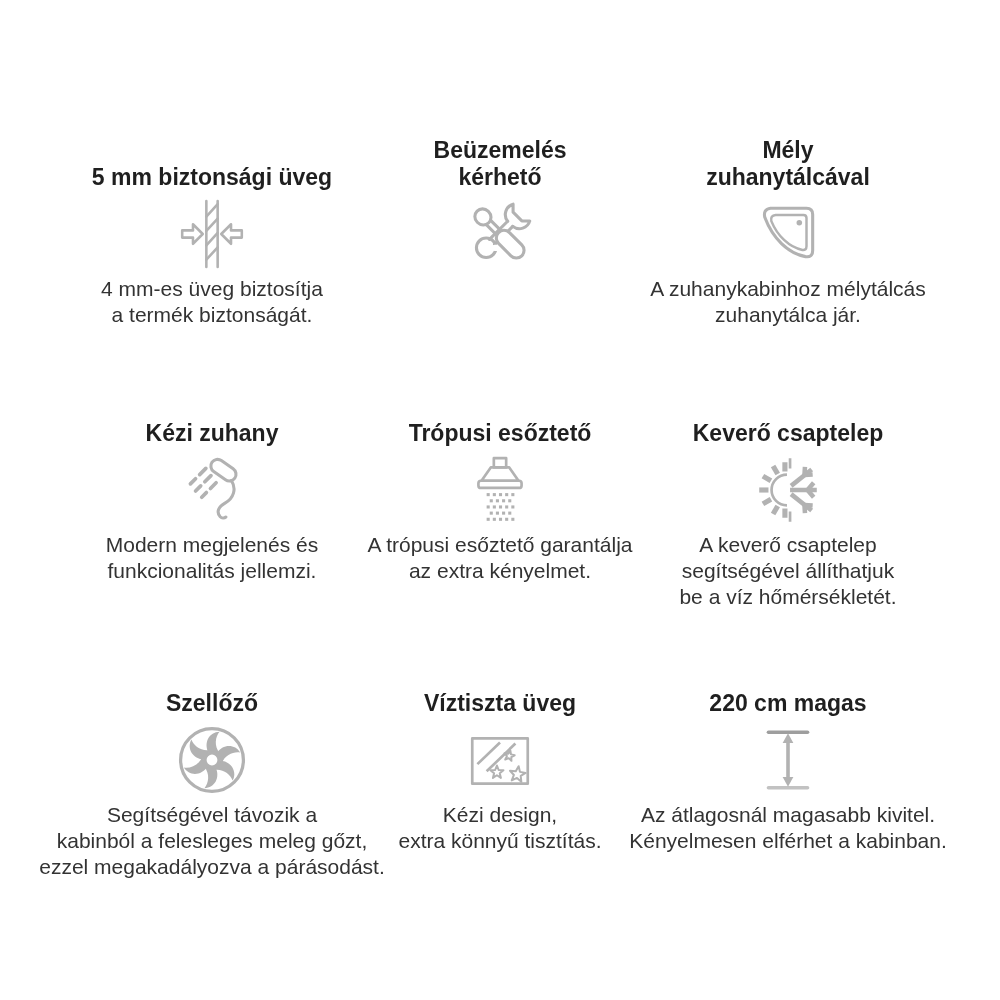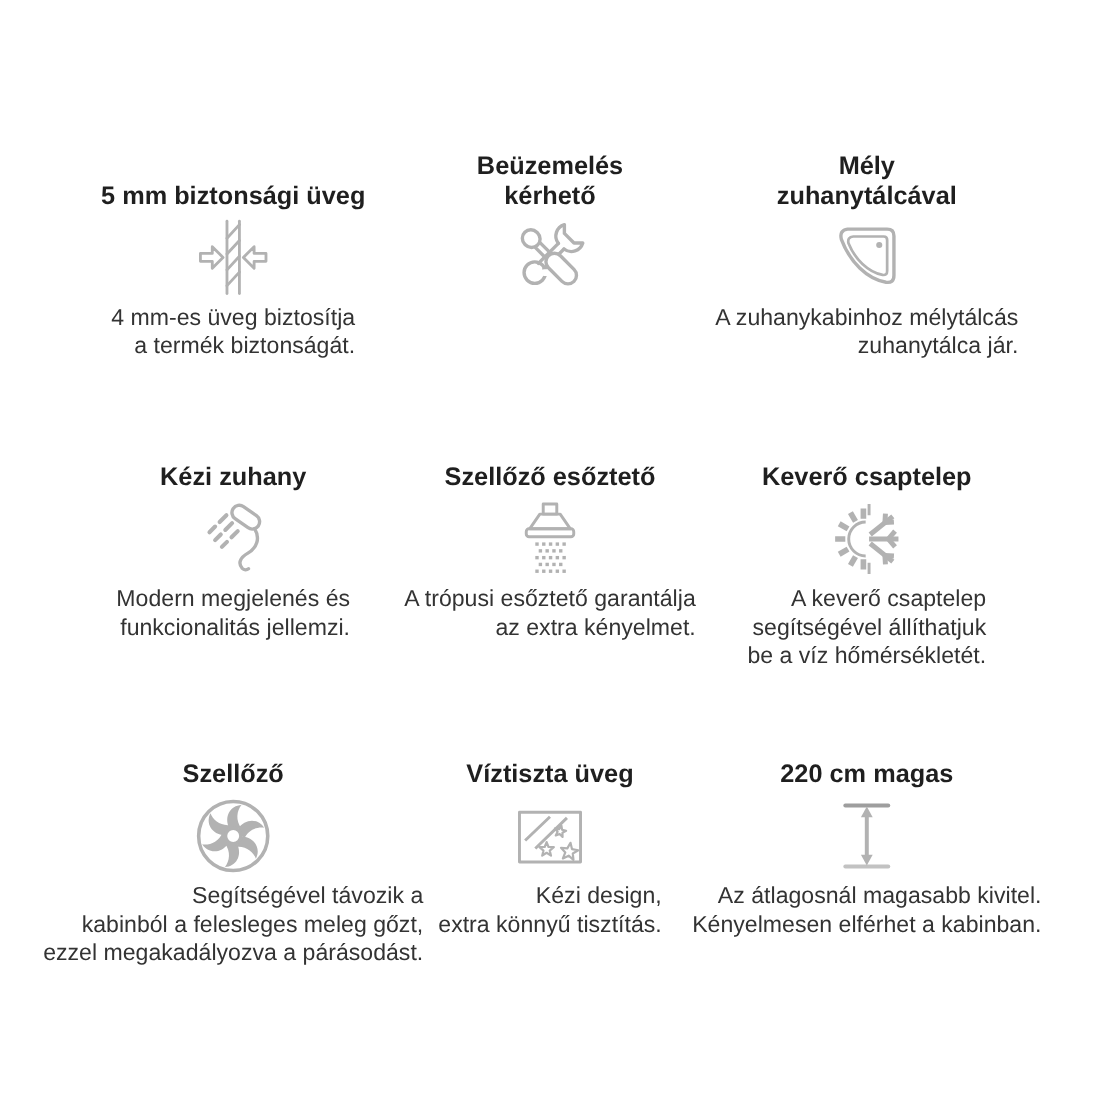--- a/index.html
+++ b/index.html
@@ -23,21 +23,21 @@
   .cell{display:flex;flex-direction:column;align-items:center;}
   .title{
     font-weight:bold;font-size:23px;line-height:1.15;
     text-align:center;white-space:pre;color:var(--title-color);
     display:flex;align-items:flex-end;justify-content:center;
   }
   .row1 .title{min-height:54px;}
   .row2 .title,.row3 .title{min-height:30px;}
   .iconbox{height:84px;display:flex;align-items:center;justify-content:center;margin-top:2px;}
   .desc{
-    font-size:21px;line-height:1.24;text-align:right;
+    font-size:21px;line-height:1.24;text-align:center;
     white-space:pre;color:var(--desc-color);
   }
   svg.icon{color:var(--icon-color);display:block;}
 </style>
 </head>
 <body>
 
 <div class="grid">
 
   <div class="cell row1">
@@ -102,21 +102,21 @@
           <path d="M35,22 l-6,6 M25,32 l-5,5"></path>
           <path d="M40,29 l-5.5,5.5 M30.5,38.5 l-4.5,4.5"></path>
         </g>
       </svg>
     </div>
     <div class="desc">Modern megjelenés és
 funkcionalitás jellemzi.</div>
   </div>
 
   <div class="cell row2">
-    <div class="title">Szellőző esőztető</div>
+    <div class="title">Trópusi esőztető</div>
     <div class="iconbox">
       <svg class="icon" width="74" height="74" viewBox="0 0 72 72" fill="none" stroke="currentColor" stroke-width="2.6" stroke-linejoin="round">
         <rect x="30" y="5" width="12" height="9"></rect>
         <path d="M27,14 h18 l9,13 H18 Z"></path>
         <rect x="15" y="27" width="42" height="7" rx="2.5"></rect>
         <g fill="currentColor" stroke="none">
           <rect x="23" y="39" width="3" height="3"></rect>
             <rect x="29" y="39" width="3" height="3"></rect>
             <rect x="35" y="39" width="3" height="3"></rect>
             <rect x="41" y="39" width="3" height="3"></rect>

